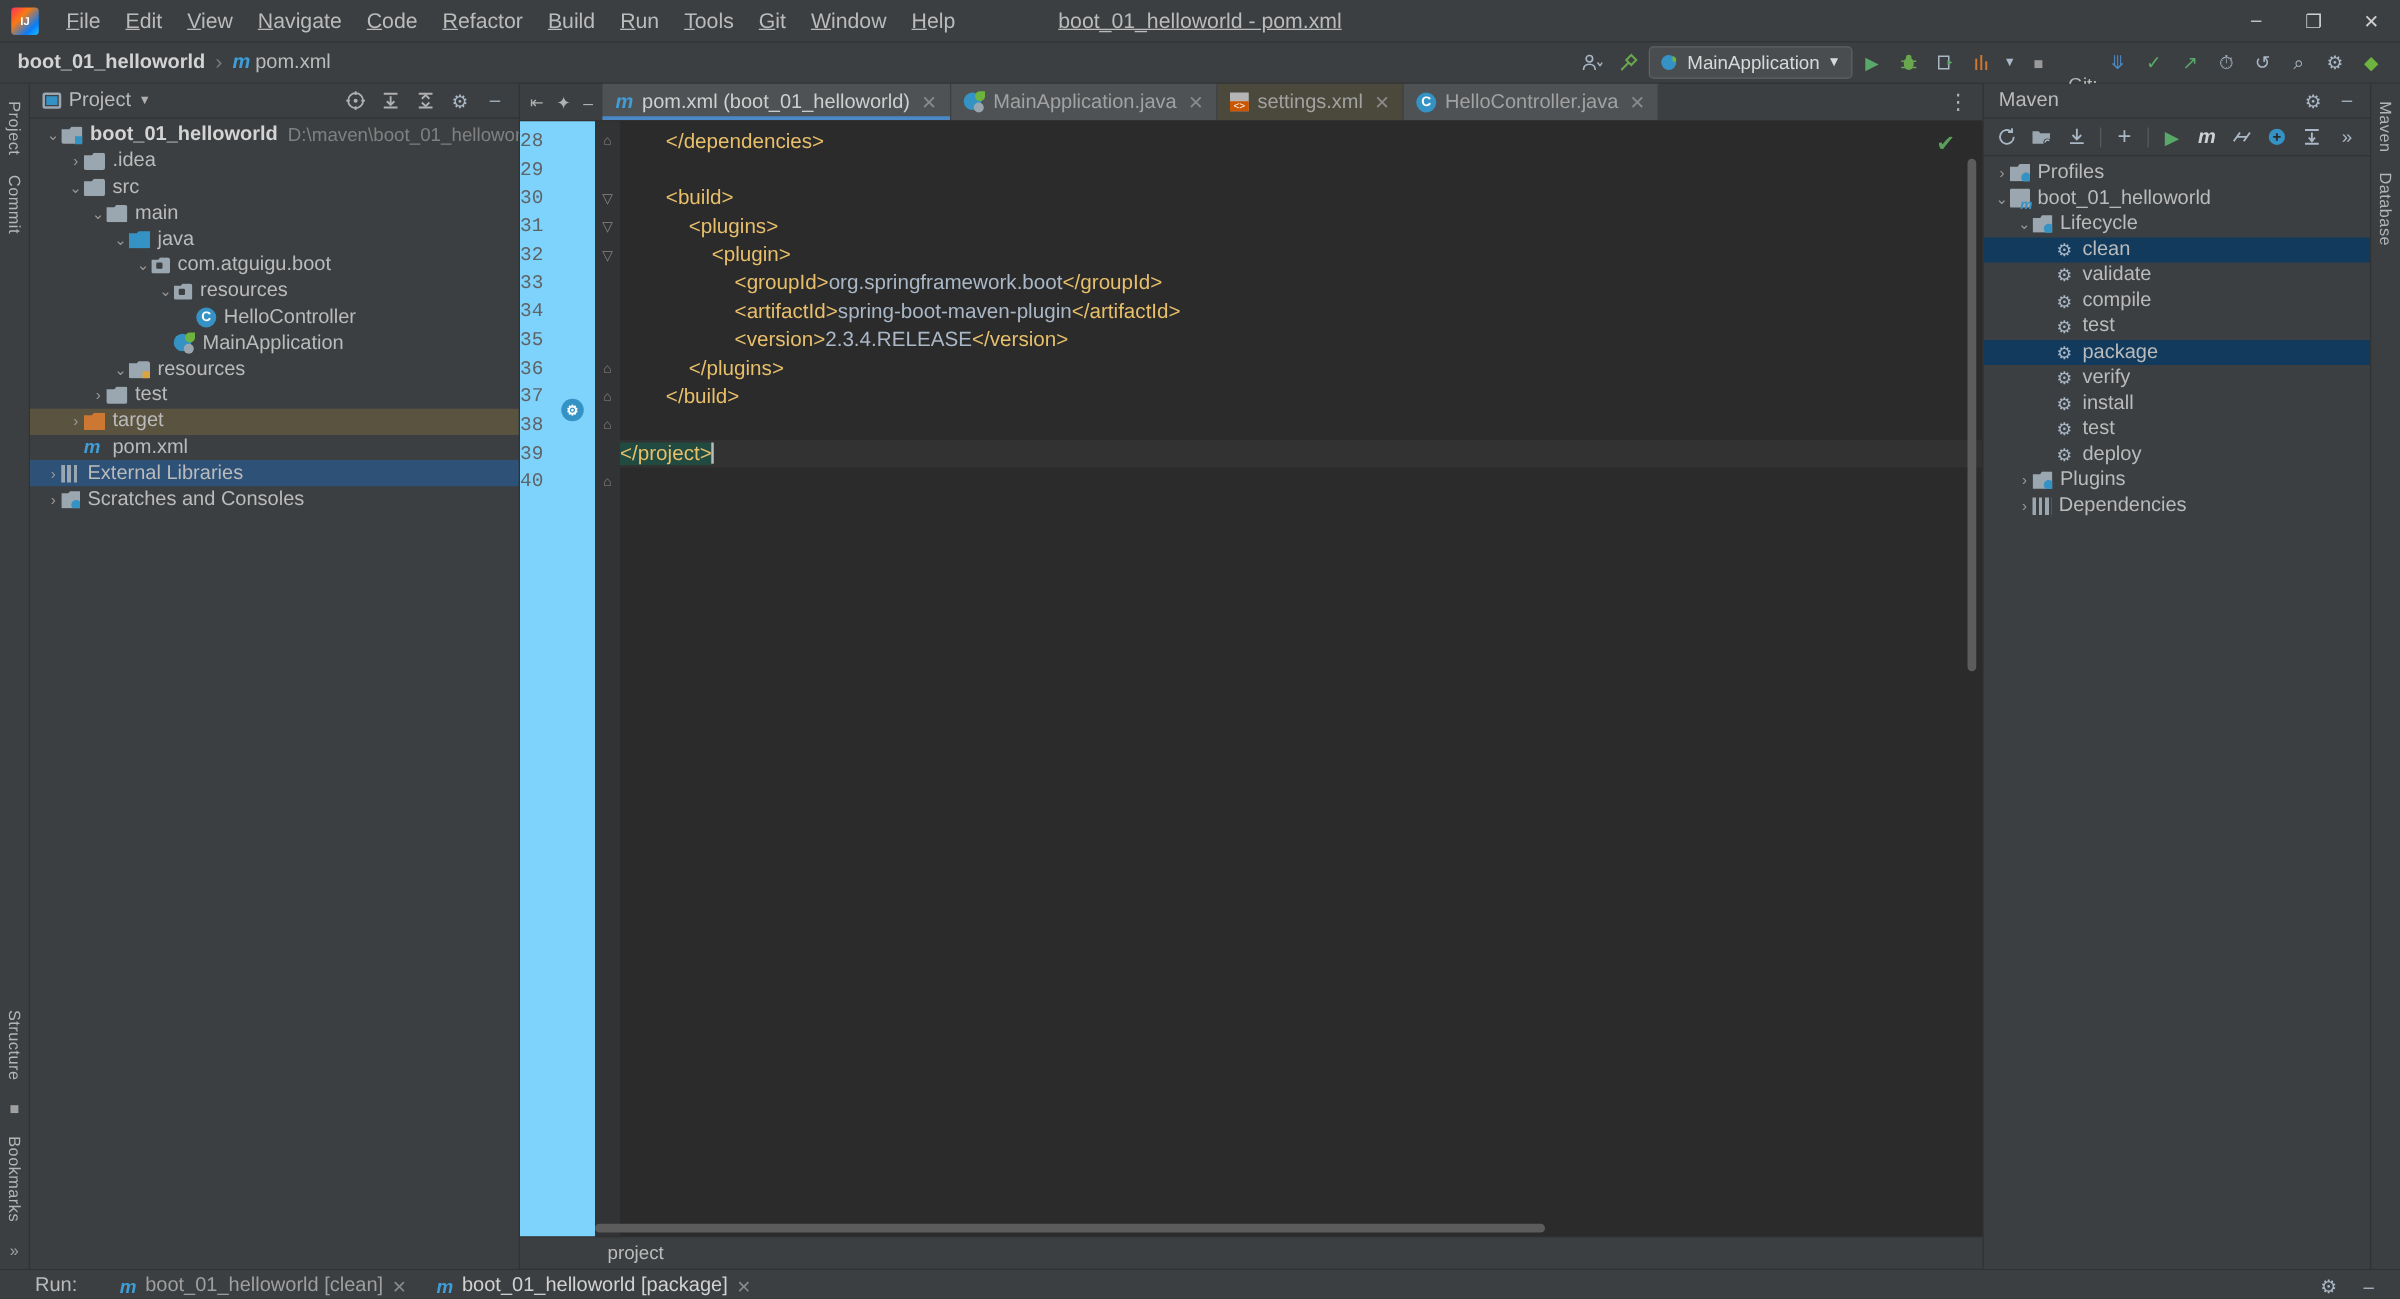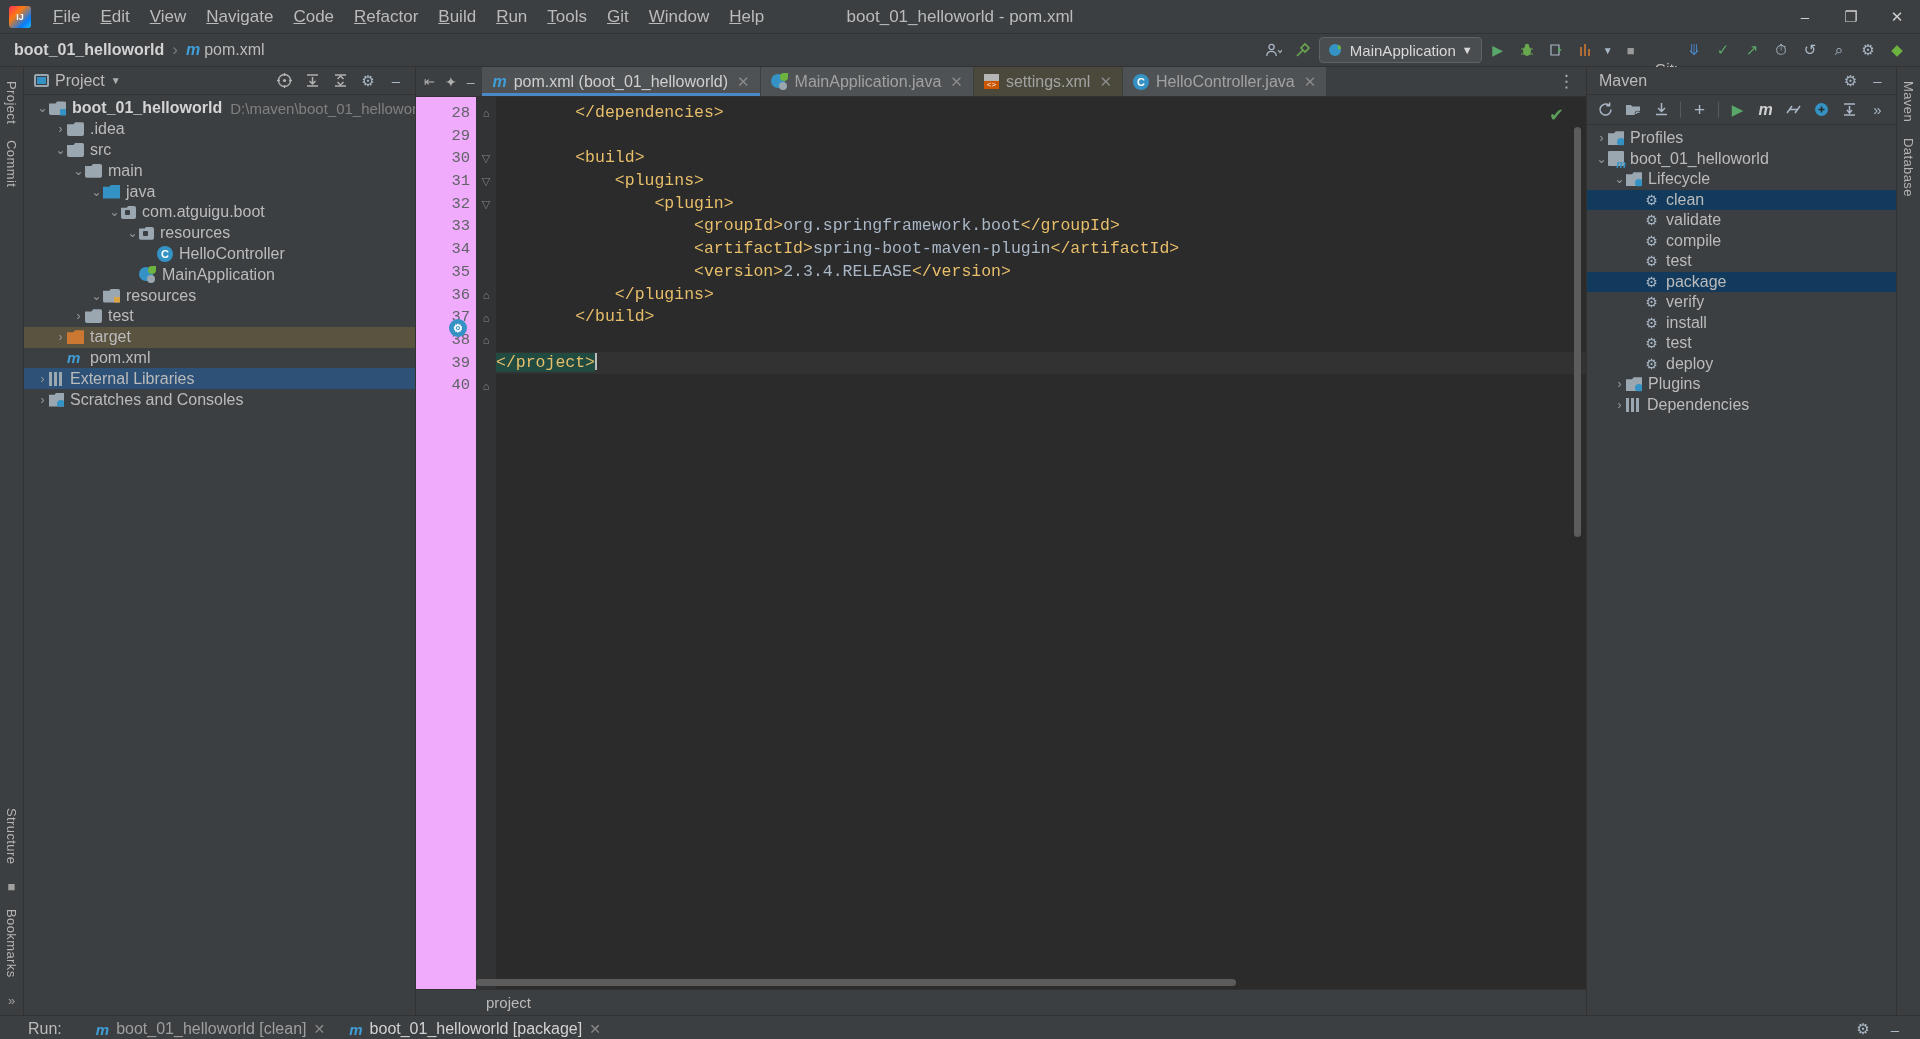--- a/index.html
+++ b/index.html
@@ -25,21 +25,21 @@
   #ij-logo::after {
     content:"IJ"; position:absolute; inset:0; color:#fff; font-size:9px;
     font-weight:bold; display:flex; align-items:center; justify-content:center;
   }
   .menu-item {
     padding:4px 10px; color:#bbbbbb; font-size:17px; cursor:default; white-space:nowrap;
   }
   .menu-item u { text-decoration:underline; }
   #win-title {
     position:absolute; left:0; right:0; text-align:center; color:#bbbbbb;
-    font-size:17px; pointer-events:none;
+    font-size:17px; pointer-events:none;text-decoration:underline;
   }
   #win-ctl { margin-left:auto; display:flex; align-items:center; z-index:3; }
   .wbtn { width:46px; height:34px; display:flex; align-items:center; justify-content:center;
           color:#cfcfcf; font-size:15px; }
 
   
   #navbar {
     height:33px; background:#3c3f41; display:flex; align-items:center;
     border-bottom:1px solid #323232; padding-left:14px; gap:4px;
   }
@@ -137,29 +137,29 @@
   }
   .tab.active { background:#4e5254; color:#cfcfcf; }
   .tab.active::after { content:""; position:absolute; left:0; right:0; bottom:0;
                        height:3px; background:#4a88c7; }
   .tab.settings { background:#4b483c; }
   .tab .x { color:#8a8a8a; font-size:15px; margin-left:2px; }
   #tabs-right { margin-left:auto; display:flex; align-items:center; padding:0 10px; }
   .dots { color:#b0b0b0; font-size:17px; letter-spacing:1px; }
 
   #code-wrap { flex:1; display:flex; position:relative; min-height:0; background:#2b2b2b; }
-  #gutter { width:60px; background:#f0abfc; text-align:right; padding-top:5px; flex:none;
+  #gutter { width:60px; background:#7dd3fc; padding-top:5px; flex:none;
             position:relative; }
   .ln { height:22.7px; line-height:22.7px; color:#606366; font-size:15.5px; padding-right:6px;
         font-family:"Liberation Mono", monospace; }
   #foldcol { width:20px; background:#313335; flex:none; padding-top:5px; }
   .fold { height:22.7px; display:flex; align-items:center; justify-content:center;
           color:#888; font-size:11px; }
   #code { flex:1; padding-top:5px; position:relative; overflow:hidden; min-width:0; }
-  .cl { height:22.7px; line-height:22.7px; font-family:Liberation Mono, monospace;
+  .cl { height:22.7px; line-height:22.7px; font-family:Liberation Sans, sans-serif;
         font-size:16.5px; white-space:pre; }
   .tag { color:#e8bf6a; }
   .val { color:#a9b7c6; }
   .hl-line { background:#323232; }
   .cursorhl { background:#214a41; }
   .caret { display:inline-block; width:1.5px; height:17px; background:#bbbbbb;
            vertical-align:-3px; }
   #runmark { position:absolute; left:33px; top:222px; width:18px; height:18px;
              border-radius:50%; background:#3592c4; color:#fff; font-size:11px;
              display:flex; align-items:center; justify-content:center; font-weight:bold; }

